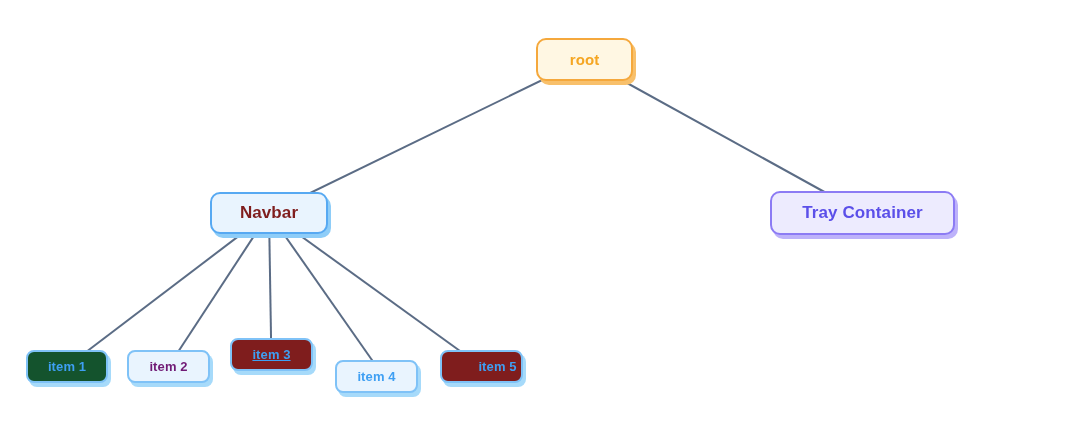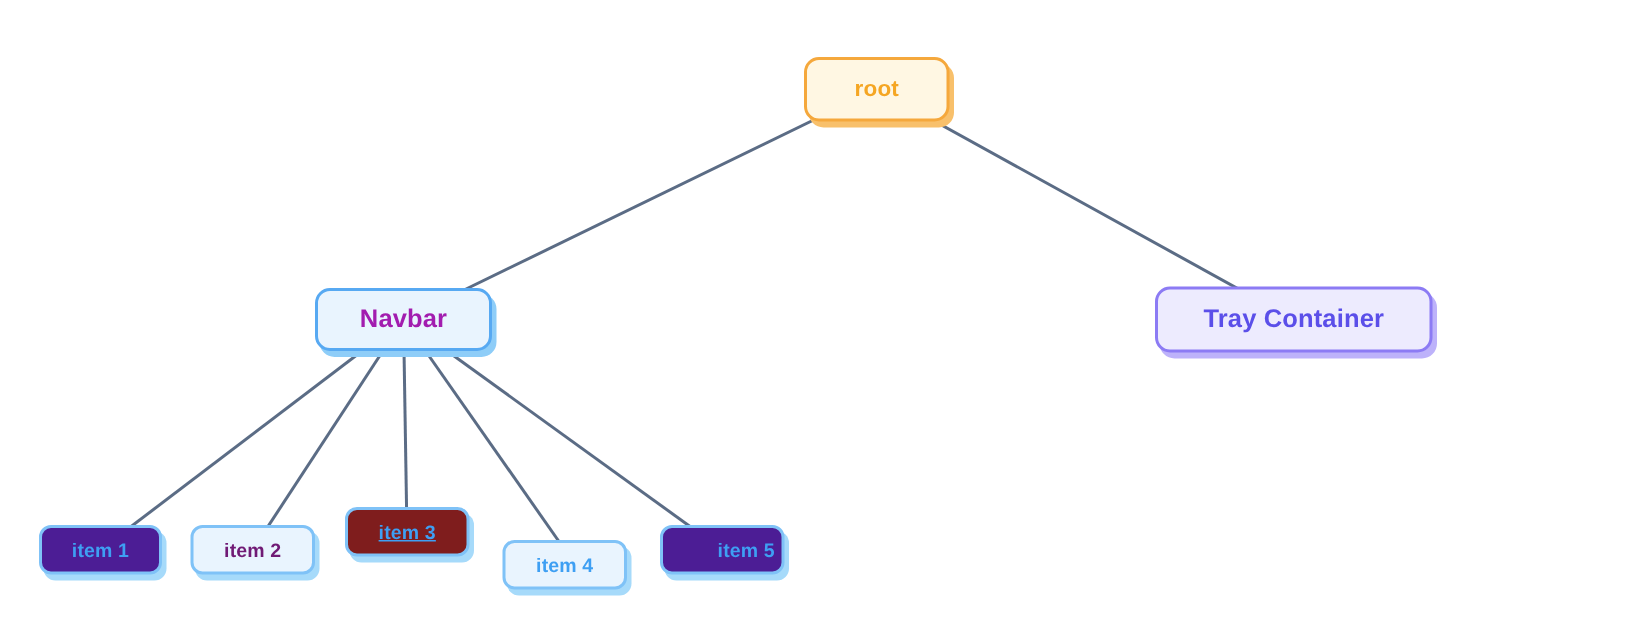--- a/index.html
+++ b/index.html
@@ -53,35 +53,35 @@
       <line x1="269" y1="213" x2="67" y2="366.5" stroke="#5b6c85" stroke-width="2"></line>
       <line x1="269" y1="213" x2="168.5" y2="366.5" stroke="#5b6c85" stroke-width="2"></line>
       <line x1="269" y1="213" x2="271.5" y2="366.5" stroke="#5b6c85" stroke-width="2"></line>
       <line x1="269" y1="213" x2="376.5" y2="366.5" stroke="#5b6c85" stroke-width="2"></line>
       <line x1="269" y1="213" x2="481.5" y2="366.5" stroke="#5b6c85" stroke-width="2"></line>
     </svg>
   <div id="node-layer">
       <div class="node" style="left: 536px; top: 38px; width: 97px; height: 43px; background: rgb(255, 247, 227); border-color: rgb(245, 168, 60); border-radius: 10px; color: rgb(245, 166, 35); font-size: 15px; box-shadow: rgb(248, 192, 107) 3px 4px 0px 0px;">
         <span>root</span>
       </div>
-      <div class="node" style="left: 210px; top: 192px; width: 118px; height: 42px; background: rgb(233, 244, 254); border-color: rgb(87, 169, 242); border-radius: 10px; color: #a21caf; font-size: 17px; box-shadow: rgb(142, 205, 248) 3px 4px 0px 0px;">
+      <div class="node" style="left: 210px; top: 192px; width: 118px; height: 42px; background: rgb(233, 244, 254); border-color: rgb(87, 169, 242); border-radius: 10px; color: #7f1d1d; font-size: 17px; box-shadow: rgb(142, 205, 248) 3px 4px 0px 0px;">
         <span>Navbar</span>
       </div>
       <div class="node" style="left: 770px; top: 191px; width: 185px; height: 44px; background: rgb(237, 235, 254); border-color: rgb(140, 123, 244); border-radius: 10px; color: rgb(91, 79, 233); font-size: 17px; box-shadow: rgb(189, 178, 250) 3px 4px 0px 0px;">
         <span>Tray Container</span>
       </div>
-      <div class="node" style="left: 26px; top: 350px; width: 82px; height: 33px; background: #4c1d95; border-color: rgb(127, 194, 247); border-radius: 8px; color: rgb(62, 159, 243); font-size: 13px; box-shadow: rgb(166, 218, 250) 3px 4px 0px 0px;">
+      <div class="node" style="left: 26px; top: 350px; width: 82px; height: 33px; background: #14532d; border-color: rgb(127, 194, 247); border-radius: 8px; color: rgb(62, 159, 243); font-size: 13px; box-shadow: rgb(166, 218, 250) 3px 4px 0px 0px;">
         <span>item 1</span>
       </div>
       <div class="node" style="left: 127px; top: 350px; width: 83px; height: 33px; background: rgb(233, 244, 254); border-color: rgb(127, 194, 247); border-radius: 8px; color: #701a75; font-size: 13px; box-shadow: rgb(166, 218, 250) 3px 4px 0px 0px;">
         <span>item 2</span>
       </div>
       <div class="node" style="left: 230px; top: 338px; width: 83px; height: 33px; background: #7f1d1d; border-color: rgb(127, 194, 247); border-radius: 8px; color: rgb(62, 159, 243); font-size: 13px; box-shadow: rgb(166, 218, 250) 3px 4px 0px 0px; text-decoration: underline;">
         <span>item 3</span>
       </div>
       <div class="node" style="left: 335px; top: 350px; width: 83px; height: 33px; background: rgb(233, 244, 254); border-color: rgb(127, 194, 247); border-radius: 8px; color: rgb(62, 159, 243); font-size: 13px; box-shadow: rgb(166, 218, 250) 3px 4px 0px 0px; margin-top: 10px;">
         <span>item 4</span>
       </div>
-      <div class="node" style="left: 440px; top: 350px; width: 83px; height: 33px; background: #4c1d95; border-color: rgb(127, 194, 247); border-radius: 8px; color: rgb(62, 159, 243); font-size: 13px; box-shadow: rgb(166, 218, 250) 3px 4px 0px 0px; padding-left: 32px;">
+      <div class="node" style="left: 440px; top: 350px; width: 83px; height: 33px; background: #7f1d1d; border-color: rgb(127, 194, 247); border-radius: 8px; color: rgb(62, 159, 243); font-size: 13px; box-shadow: rgb(166, 218, 250) 3px 4px 0px 0px; padding-left: 32px;">
         <span>item 5</span>
       </div>
     </div>
 </div>
 
 </body></html>

